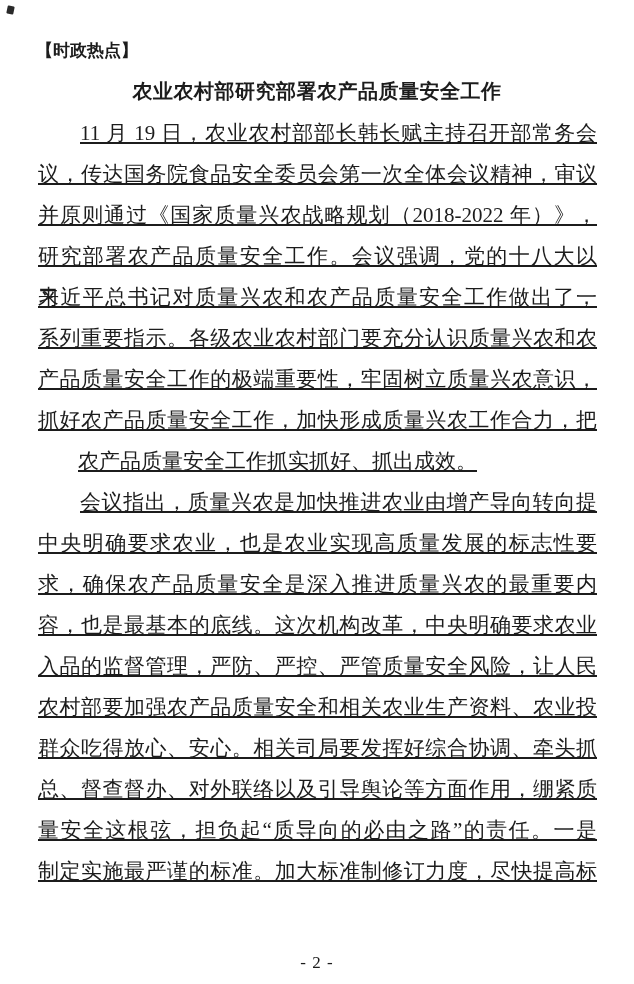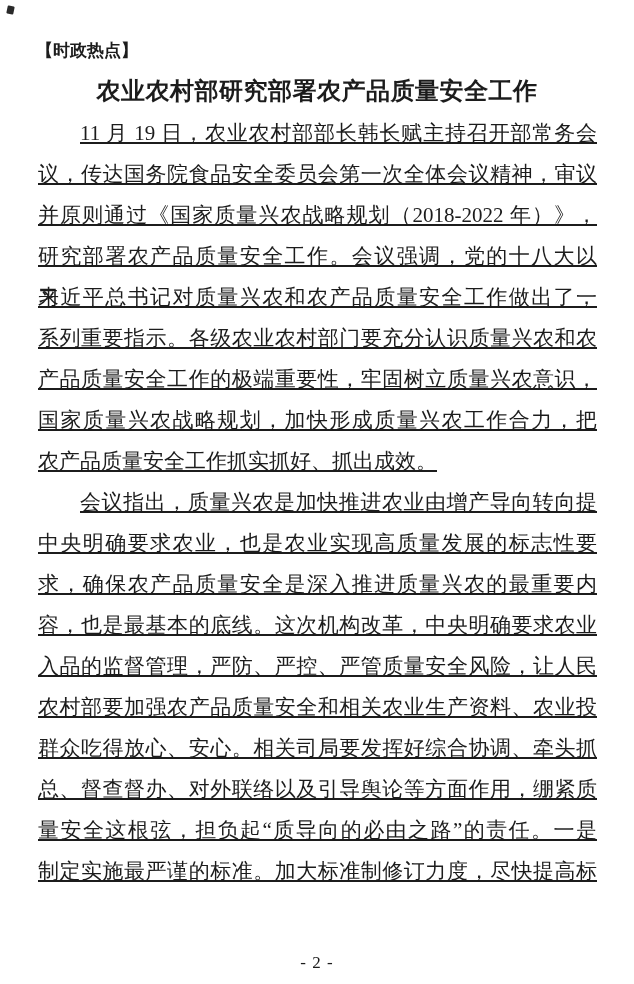--- a/index.html
+++ b/index.html
@@ -30,21 +30,21 @@
     font-weight: bold;
     line-height: 25px;
     white-space: nowrap;
   }
   .doc-title {
     position: absolute;
     left: 0;
     right: 0;
     top: 76px;
     text-align: center;
-    font-size: 24px;
+    font-size: 20px;
     font-weight: bold;
     letter-spacing: 0.5px;
     line-height: 30px;
   }
   .doc-body {
     position: absolute;
     left: 38px;
     right: 37px;
     top: 113px;
   }
@@ -54,20 +54,21 @@
     height: 41px;
     text-align: justify;
     text-align-last: justify;
     white-space: normal;
     text-decoration: underline;
   }
   .line.indent { text-indent: 2em; }
   .line.short {
     text-align: right;
     text-align-last: left;
+    margin-left: 40px;
   }
   .page-number {
     position: absolute;
     left: 0;
     right: 0;
     top: 952px;
     text-align: center;
     font-size: 17px;
     line-height: 22px;
     letter-spacing: 1px;
@@ -83,21 +84,21 @@
 <h1 class="doc-title">农业农村部研究部署农产品质量安全工作</h1>
 
 <div class="doc-body">
   <div class="line indent">11 月 19 日，农业农村部部长韩长赋主持召开部常务会</div>
   <div class="line">议，传达国务院食品安全委员会第一次全体会议精神，审议</div>
   <div class="line">并原则通过《国家质量兴农战略规划（2018-2022 年）》，</div>
   <div class="line">研究部署农产品质量安全工作。会议强调，党的十八大以来，</div>
   <div class="line">习近平总书记对质量兴农和农产品质量安全工作做出了一</div>
   <div class="line">系列重要指示。各级农业农村部门要充分认识质量兴农和农</div>
   <div class="line">产品质量安全工作的极端重要性，牢固树立质量兴农意识，</div>
-  <div class="line">国家质量兴农战略规划，加快形成质量兴农工作合力，把</div>
+  <div class="line">抓好农产品质量安全工作，加快形成质量兴农工作合力，把</div>
   <div class="line short">农产品质量安全工作抓实抓好、抓出成效。</div>
   <div class="line indent">会议指出，质量兴农是加快推进农业由增产导向转向提</div>
   <div class="line">中央明确要求农业，也是农业实现高质量发展的标志性要</div>
   <div class="line">求，确保农产品质量安全是深入推进质量兴农的最重要内</div>
   <div class="line">容，也是最基本的底线。这次机构改革，中央明确要求农业</div>
   <div class="line">入品的监督管理，严防、严控、严管质量安全风险，让人民</div>
   <div class="line">农村部要加强农产品质量安全和相关农业生产资料、农业投</div>
   <div class="line">群众吃得放心、安心。相关司局要发挥好综合协调、牵头抓</div>
   <div class="line">总、督查督办、对外联络以及引导舆论等方面作用，绷紧质</div>
   <div class="line">量安全这根弦，担负起“质导向的必由之路”的责任。一是</div>

